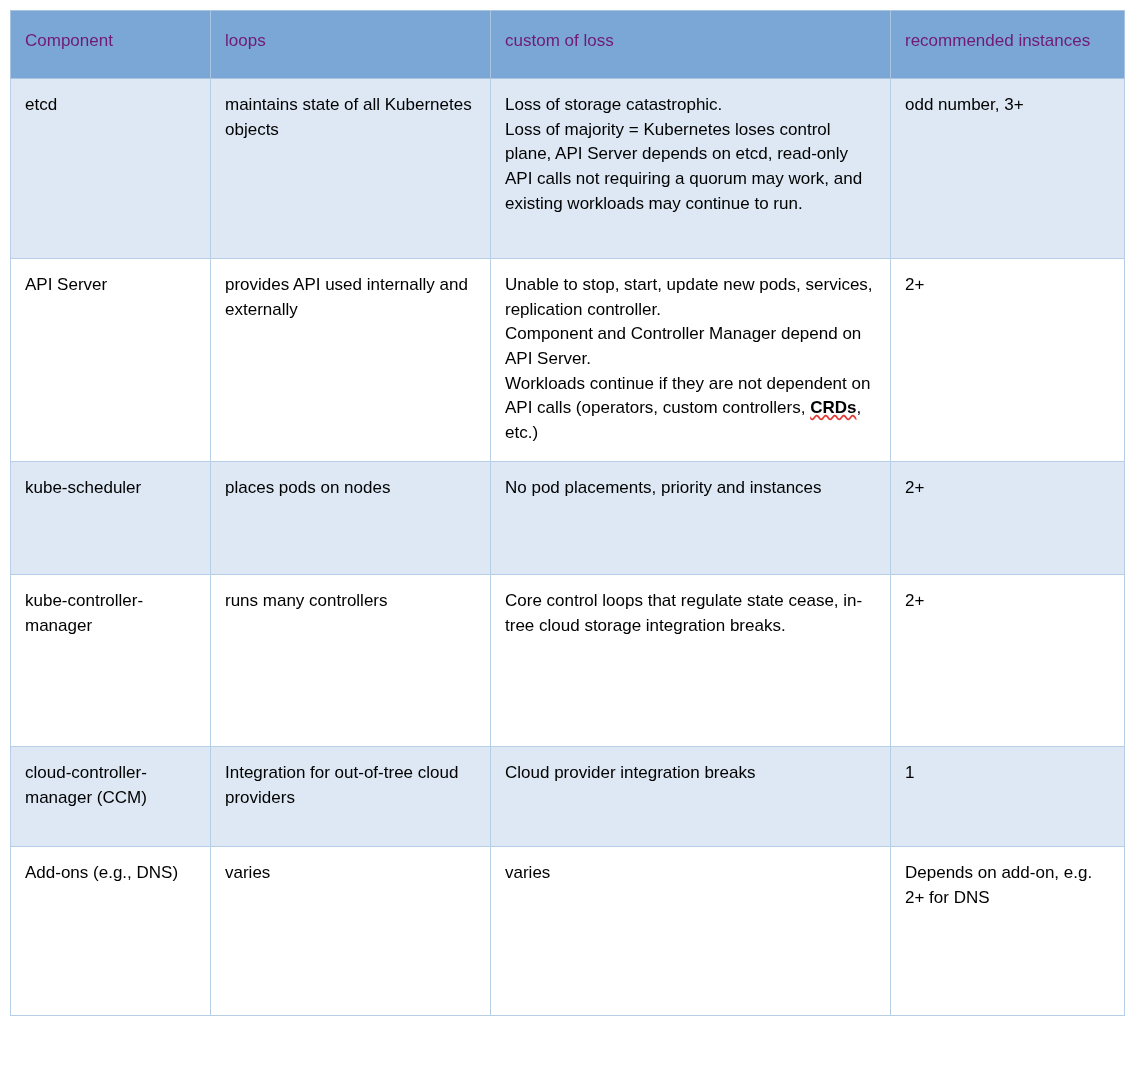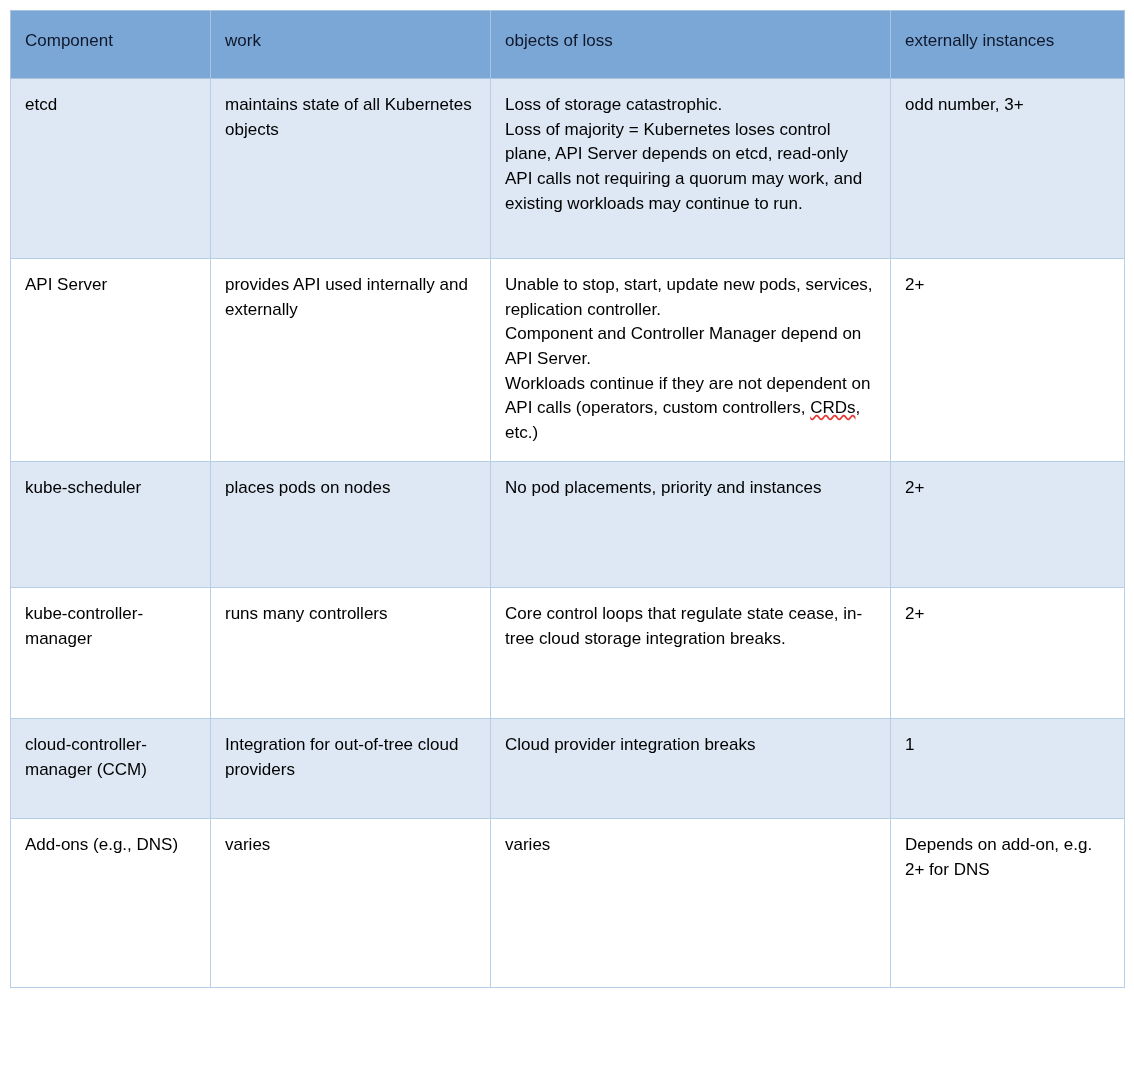--- a/index.html
+++ b/index.html
@@ -26,21 +26,21 @@
     font-size: 17px;
     line-height: 1.45;
   }
   table.k8s-table col.c0 { width: 200px; }
   table.k8s-table col.c1 { width: 280px; }
   table.k8s-table col.c2 { width: 400px; }
   table.k8s-table col.c3 { width: 234px; }
 
   thead th {
     background: #7ba7d7;
-    color: #0f172a;
+    color: #701a75;
     font-weight: normal;
     text-align: left;
     vertical-align: top;
     padding: 18px 14px 20px 14px;
     border: 1px solid #a8c4e0;
     height: 68px;
     box-sizing: border-box;
   }
   tbody td {
     vertical-align: top;
@@ -52,47 +52,48 @@
     margin-left: 40px;
   }
   tbody tr.shaded td {
     background: #dde8f4;
   }
   tbody tr.plain td {
     background: #ffffff;
   }
   tbody tr.r-etcd td { height: 180px; }
   tbody tr.r-api td { height: 160px; }
-  tbody tr.r-sched td { height: 126px; }
-  tbody tr.r-kcm td { height: 131px; }
+  tbody tr.r-sched td { height: 113px; }
+  tbody tr.r-kcm td { height: 172px; }
   tbody tr.r-ccm td { height: 100px; }
   tbody tr.r-addons td { height: 169px; }
 
   .misspell {
     text-decoration: underline wavy #e53935;
     text-decoration-skip-ink: none;
+    font-weight: bold;
   }
 </style>
 </head>
 <body>
 
 <div class="table-wrap">
   <table class="k8s-table">
     <colgroup>
       <col class="c0">
       <col class="c1">
       <col class="c2">
       <col class="c3">
     </colgroup>
     <thead>
       <tr>
         <th>Component</th>
-        <th>work</th>
-        <th>objects of loss</th>
-        <th>externally instances</th>
+        <th>loops</th>
+        <th>custom of loss</th>
+        <th>recommended instances</th>
       </tr>
     </thead>
     <tbody>
 
       <tr class="shaded r-etcd">
         <td>etcd</td>
         <td>maintains state of all Kubernetes objects</td>
         <td>Loss of storage catastrophic.
 Loss of majority = Kubernetes loses control plane, API Server depends on etcd, read-only API calls not requiring a quorum may work, and existing workloads may continue to run.</td>
         <td>odd number, 3+</td>

